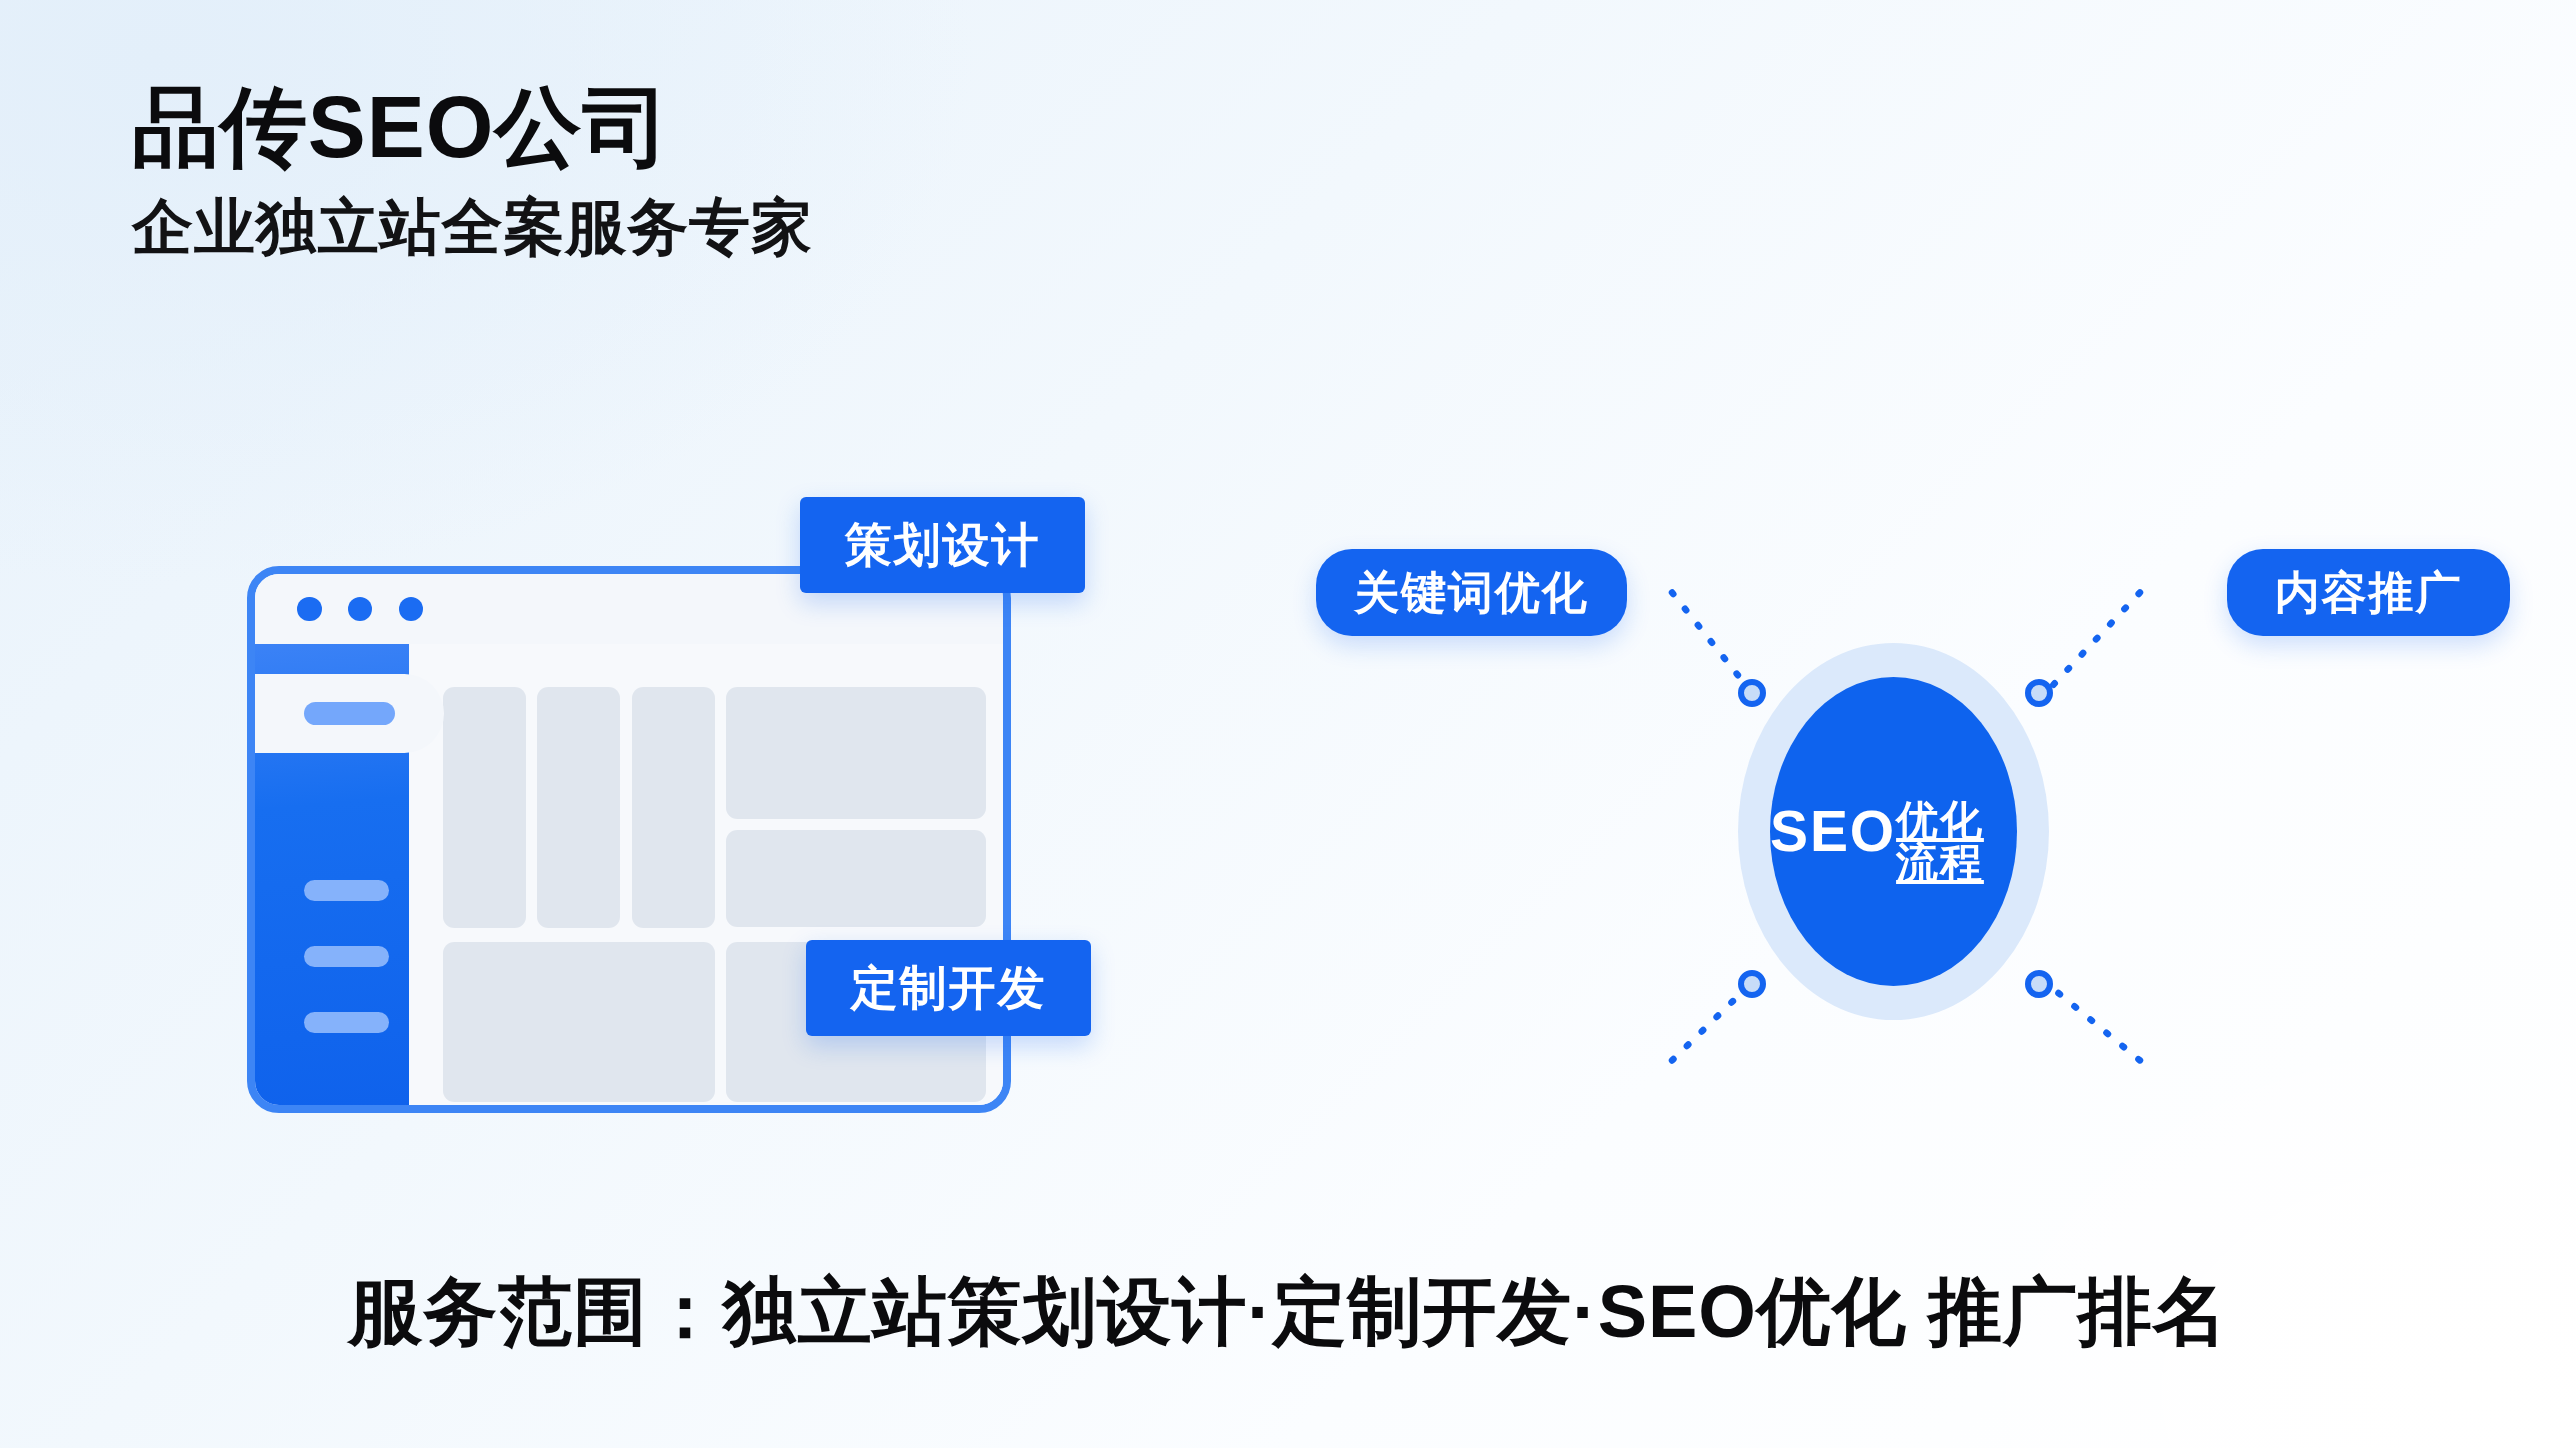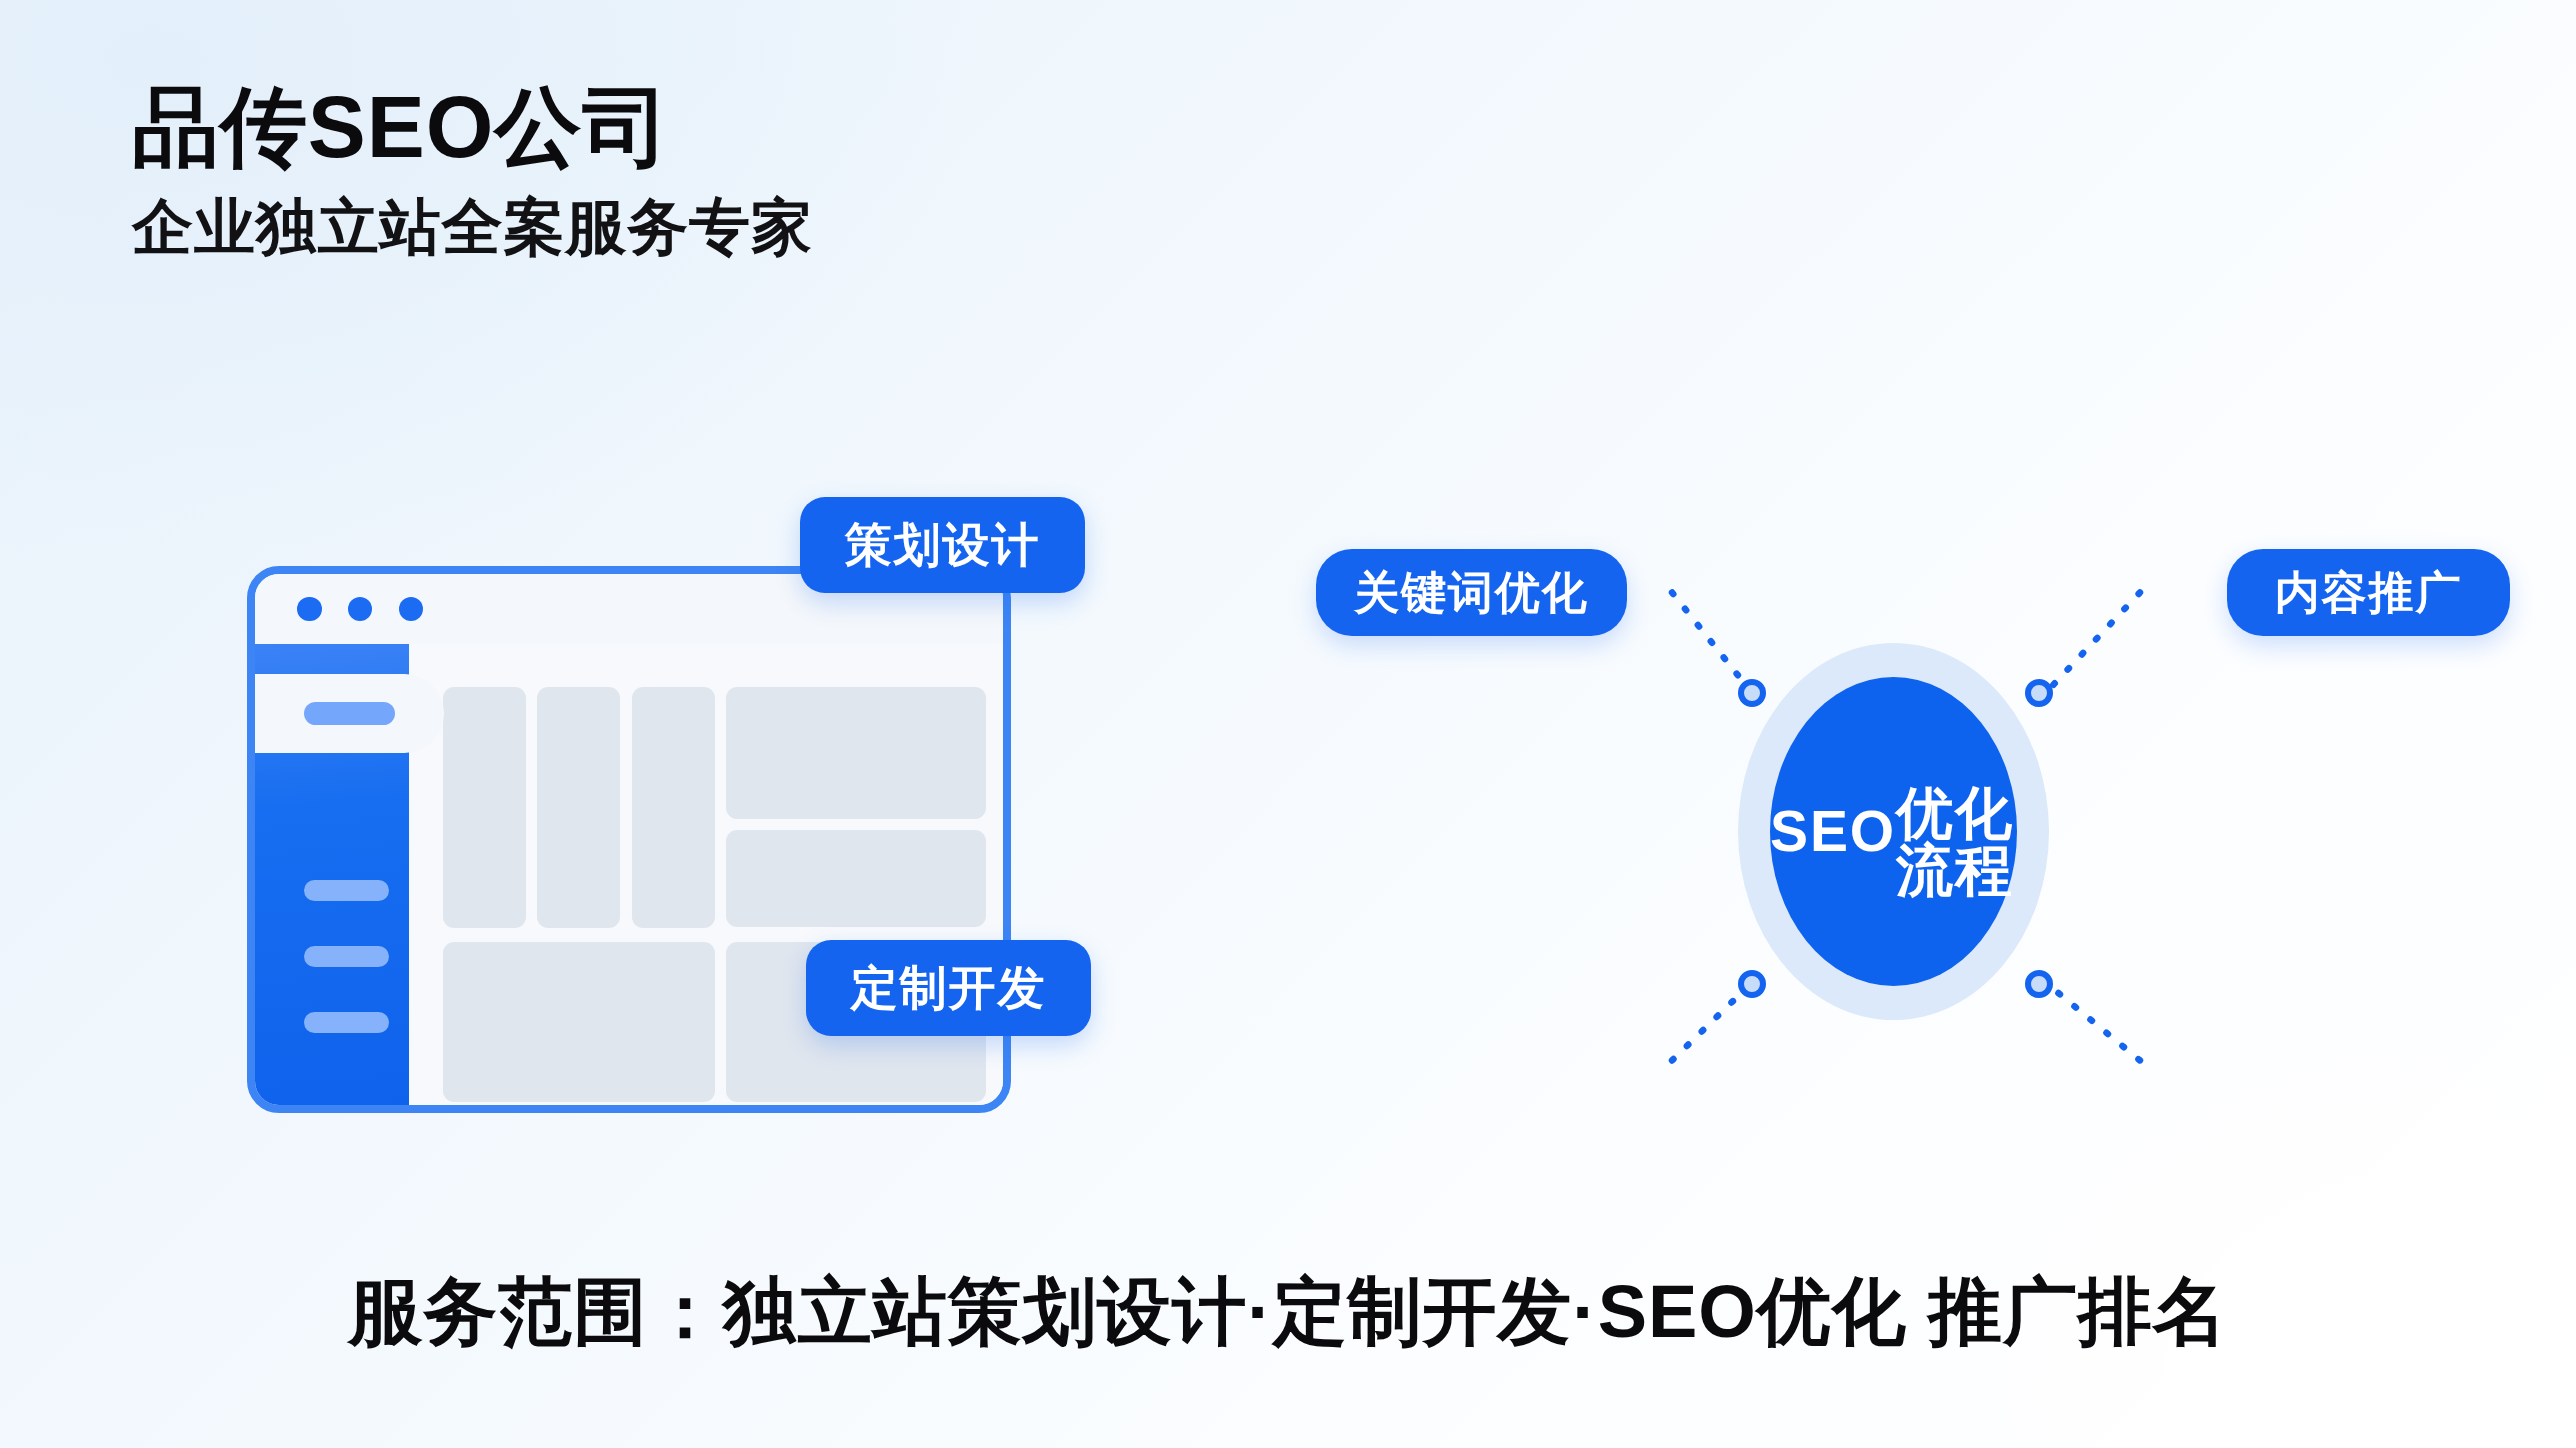--- a/index.html
+++ b/index.html
@@ -161,21 +161,21 @@
 
   
   .pill {
     position: absolute;
     display: flex;
     align-items: center;
     justify-content: center;
     background: #1464f0;
     color: #ffffff;
     font-weight: 700;
-    border-radius: 25px;
+    border-radius: 6px;
     white-space: nowrap;
     box-shadow: 0 9.4px 24.5px rgba(20, 100, 240, 0.22);
     z-index: 6;
     letter-spacing: 1.9px;
   }
   .pill-design {
     left: 553px;
     top: -69px;
     width: 285px;
     height: 96px;
@@ -229,25 +229,26 @@
     justify-content: center;
     color: #ffffff;
   }
   .seo-core-main {
     font-size: 57px;
     font-weight: 700;
     letter-spacing: 1.9px;
     line-height: 1;
   }
   .seo-core-sub {
-    font-size: 57px;
+    font-size: 42px;
     font-weight: 700;
     letter-spacing: 1.9px;
     margin-top: 21px;
     line-height: 1;
+    text-decoration: underline;
   }
   .node {
     position: absolute;
     width: 28px;
     height: 28px;
     border-radius: 50%;
     border: 6.6px solid #1464f0;
     background: #c7dcf8;
     box-sizing: border-box;
     z-index: 5;

